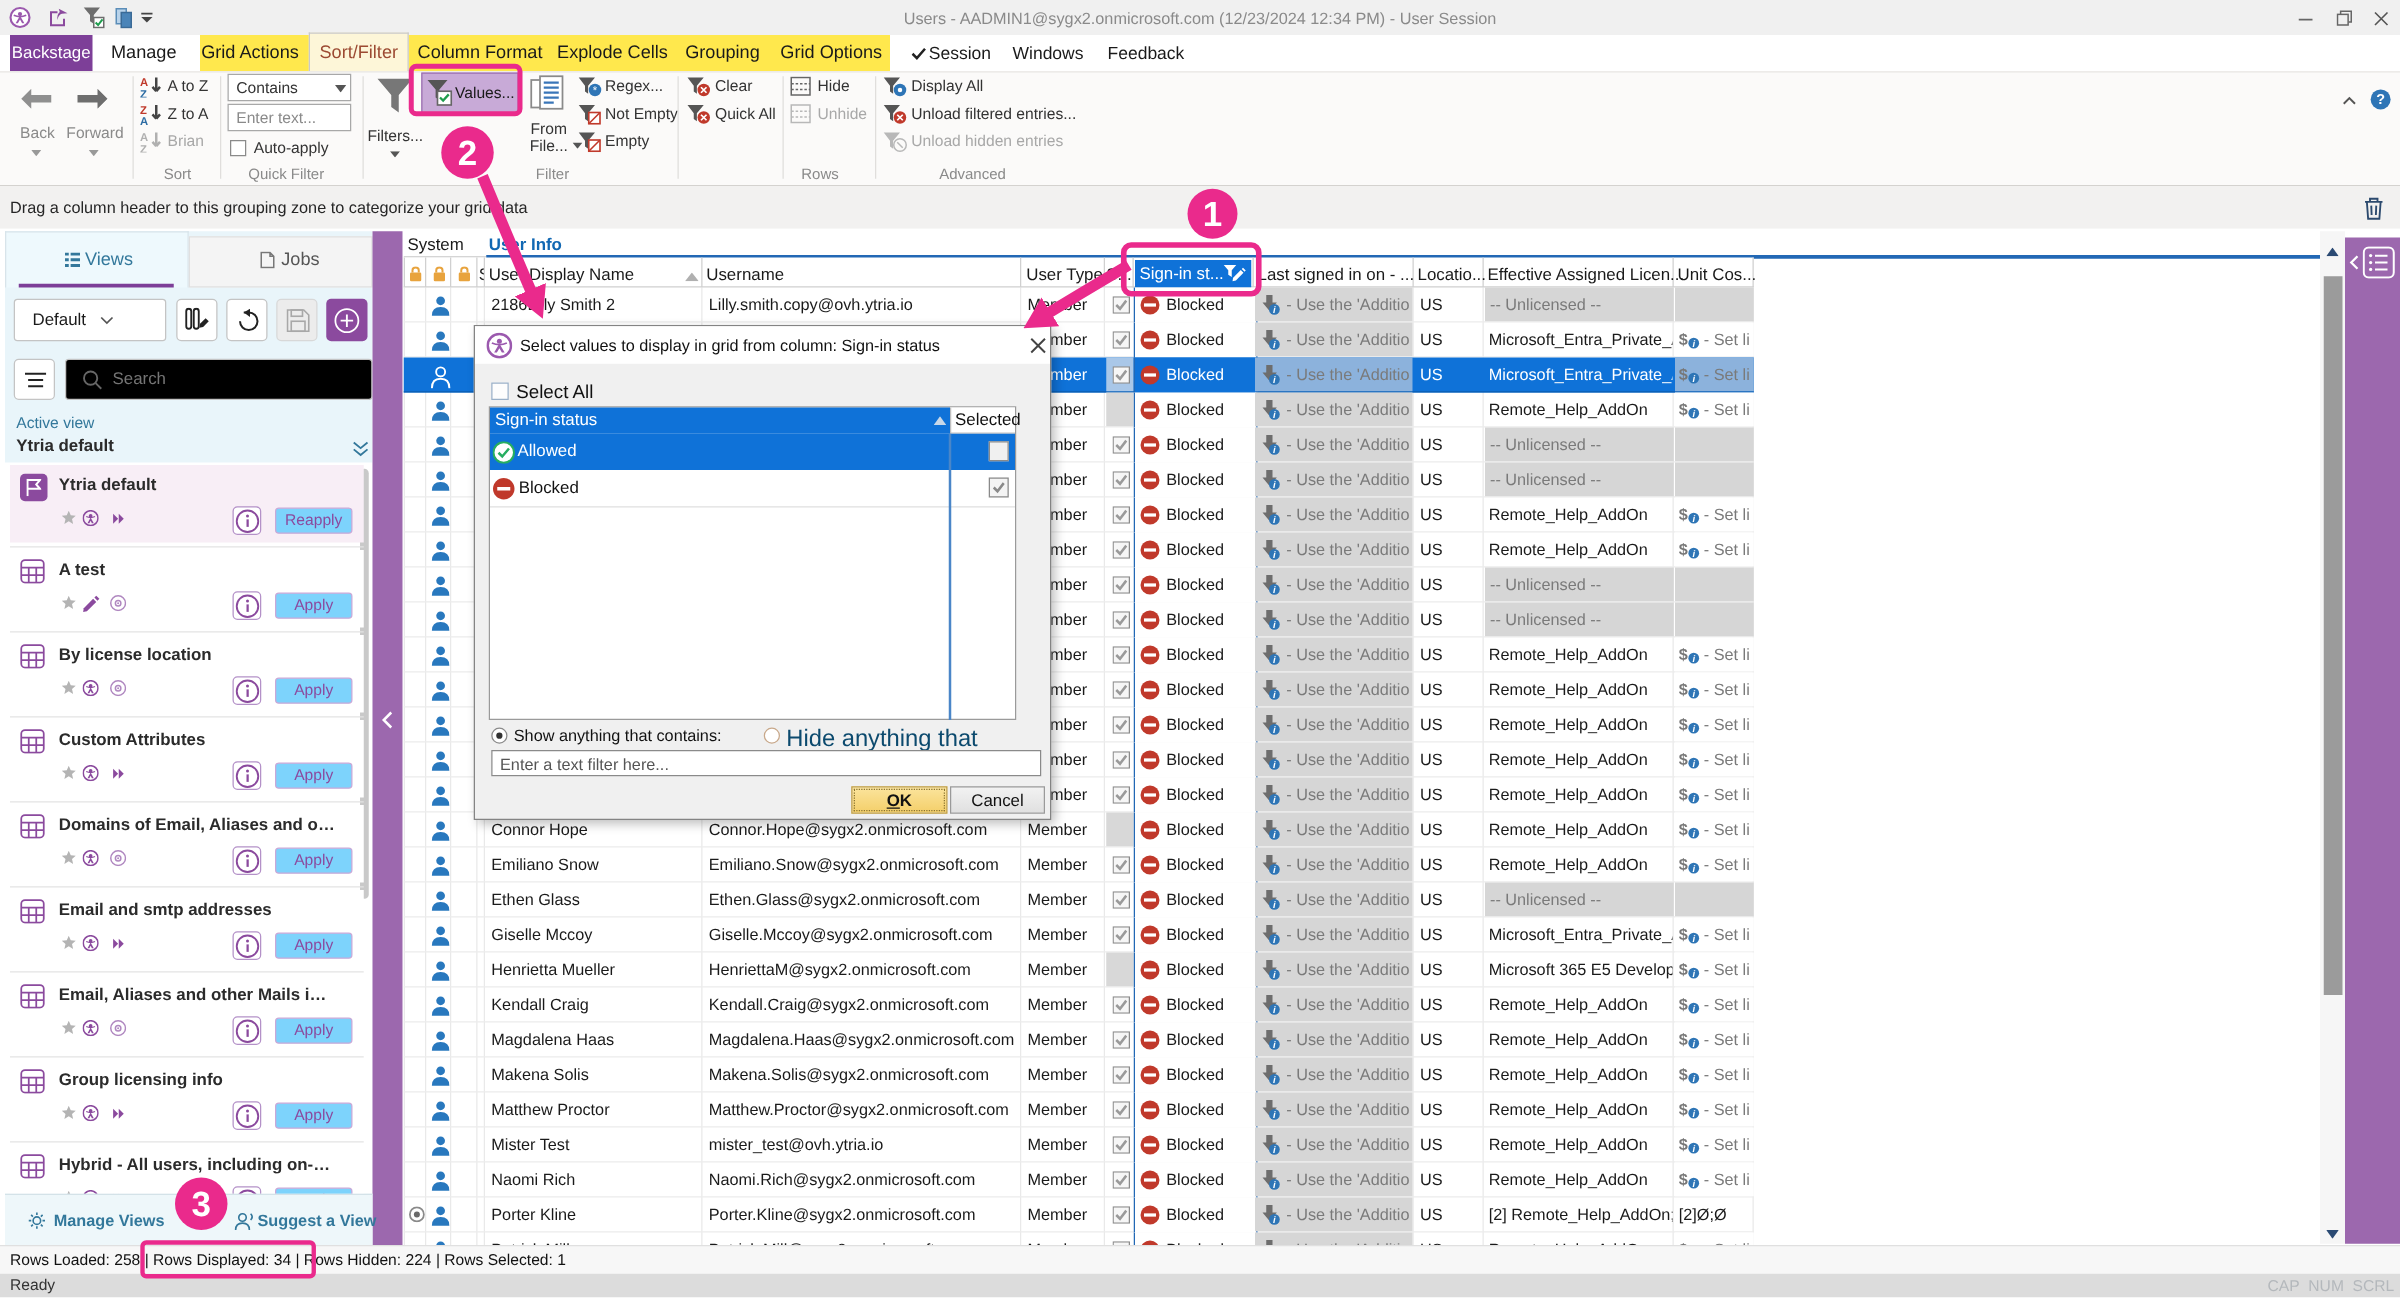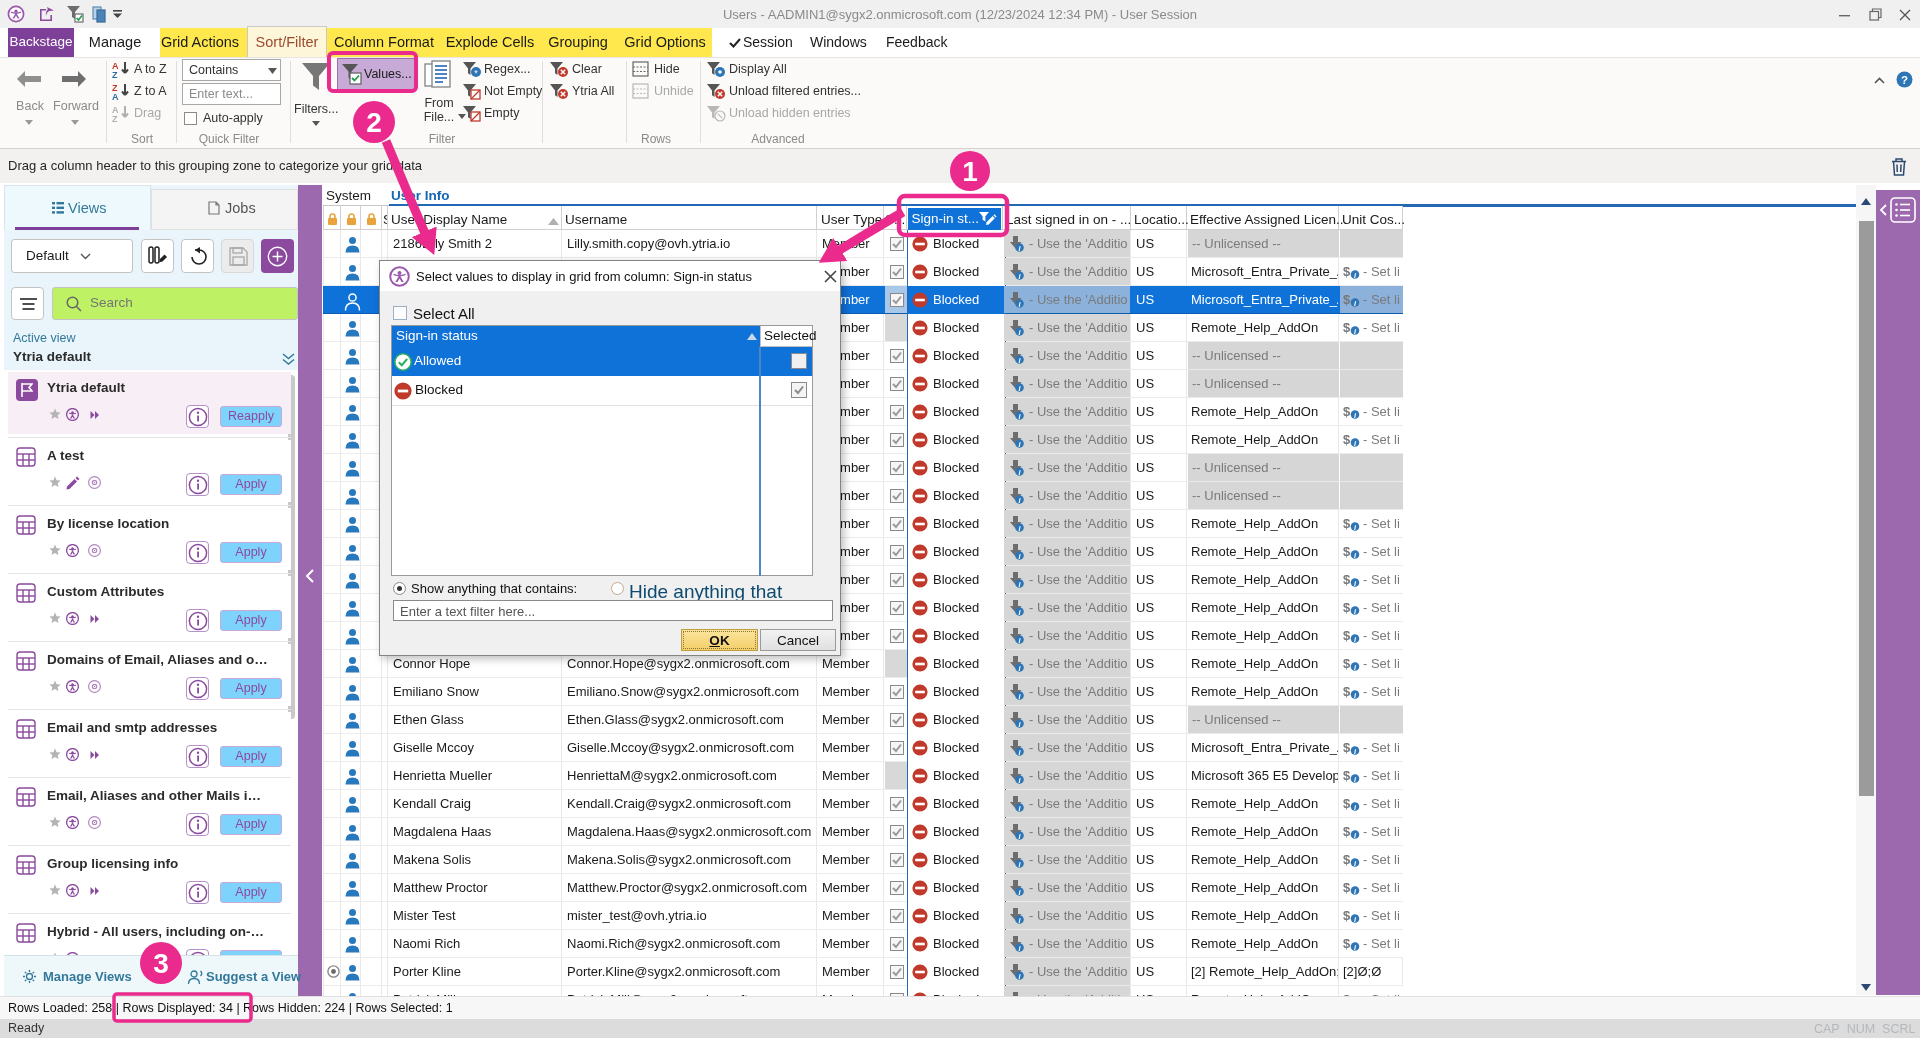--- a/index.html
+++ b/index.html
@@ -116,21 +116,21 @@
       <text x="0" y="8" font-size="9" font-weight="bold" fill="#c0392b">Z</text>
       <text x="0" y="17" font-size="9" font-weight="bold" fill="#2e6da4">A</text>
       <path d="M13 1 L13 12 M13 12 L10 8.5 M13 12 L16 8.5" stroke="#444" stroke-width="2" fill="none"></path>
     </svg>
   <div class="abs" style="left:134px;top:26px;">Z to A</div>
   <svg class="abs" style="left:112px;top:47px;" width="19" height="17" viewBox="0 0 19 17">
       <text x="0" y="8" font-size="9" font-weight="bold" fill="#b0b0b0">A</text>
       <text x="0" y="17" font-size="9" font-weight="bold" fill="#b0b0b0">Z</text>
       <path d="M13 1 L13 12 M13 12 L10 8.5 M13 12 L16 8.5" stroke="#b0b0b0" stroke-width="2" fill="none"></path>
     </svg>
-  <div class="abs" style="left:134px;top:48px;color:#a8a8a8;">Drag</div>
+  <div class="abs" style="left:134px;top:48px;color:#a8a8a8;">Brian</div>
   <div class="abs" style="left:118px;top:74px;width:48px;text-align:center;color:#8a8a8a;font-size:12px;">Sort</div>
   <div class="abs" style="left:176px;top:3px;width:1px;height:82px;background:#e0dedc;"></div>
 
   <div class="abs" style="left:182px;top:1px;width:99px;height:22px;background:#fff;border:1px solid #a8a8a8;">
     <div class="abs" style="left:6px;top:3px;">Contains</div>
     <svg class="abs" style="left:85px;top:8px;" width="9" height="6" viewBox="0 0 9 6">
         <path d="M0 0 L9 0 L4.5 6 Z" fill="#555"></path>
       </svg>
   </div>
   <div class="abs" style="left:182px;top:25px;width:99px;height:22px;background:#fff;border:1px solid #a8a8a8;">
@@ -194,21 +194,21 @@
       <path d="M1 1 L14 1 L8.5 7.5 L8.5 14 L6 12.2 L6 7.5 Z" fill="#555"></path>
       <circle cx="14" cy="11" r="5" fill="#c0392b"></circle>
       <path d="M11.8 8.8 L16.2 13.2 M16.2 8.8 L11.8 13.2" stroke="#fff" stroke-width="1.4"></path>
     </svg>
   <div class="abs" style="left:572px;top:4px;">Clear</div>
   <svg class="abs" style="left:549px;top:25px;" width="20" height="17" viewBox="0 0 20 17">
       <path d="M1 1 L14 1 L8.5 7.5 L8.5 14 L6 12.2 L6 7.5 Z" fill="#555"></path>
       <circle cx="14" cy="11" r="5" fill="#c0392b"></circle>
       <path d="M11.8 8.8 L16.2 13.2 M16.2 8.8 L11.8 13.2" stroke="#fff" stroke-width="1.4"></path>
     </svg>
-  <div class="abs" style="left:572px;top:26px;">Ytria All</div>
+  <div class="abs" style="left:572px;top:26px;">Quick All</div>
   <div class="abs" style="left:626px;top:3px;width:1px;height:82px;background:#e0dedc;"></div>
   <svg class="abs" style="left:632px;top:3px;" width="18" height="17" viewBox="0 0 18 17">
       <g fill="none" stroke="#666" stroke-width="1.2">
         <rect x="1" y="1" width="15" height="14"></rect>
         <line x1="1" y1="6" x2="16" y2="6" stroke-dasharray="2 1.5"></line>
         <line x1="1" y1="10.5" x2="16" y2="10.5" stroke-dasharray="2 1.5"></line>
       </g>
     </svg>
   <div class="abs" style="left:654px;top:4px;">Hide</div>
   <svg class="abs" style="left:632px;top:25px;" width="18" height="17" viewBox="0 0 18 17">
@@ -398,21 +398,21 @@
 
     <div class="abs" style="left:7px;top:102px;width:33px;height:33px;background:#fff;border:1px solid #c4c4c4;border-radius:4px;">
       <svg class="abs" style="left:8px;top:9px;" width="17" height="14" viewBox="0 0 17 14">
           <g stroke="#222" stroke-width="1.6">
             <line x1="0" y1="2" x2="17" y2="2"></line>
             <line x1="2.5" y1="7" x2="14.5" y2="7"></line>
             <line x1="2.5" y1="12" x2="14.5" y2="12"></line>
           </g>
         </svg>
     </div>
-    <div class="abs" style="left:48px;top:102px;width:246px;height:33px;background:#bef264;border:1px solid #c4c4c4;border-radius:3px;padding-left:26px;">
+    <div class="abs" style="left:48px;top:102px;width:246px;height:33px;background:#000000;border:1px solid #c4c4c4;border-radius:3px;padding-left:26px;">
       <svg class="abs" style="left:13px;top:8px;" width="16" height="16" viewBox="0 0 16 16">
           <circle cx="6.5" cy="6.5" r="5.3" fill="none" stroke="#666" stroke-width="1.5"></circle>
           <line x1="10.5" y1="10.5" x2="15" y2="15" stroke="#666" stroke-width="1.5"></line>
         </svg>
     <div class="abs" style="left:37px;top:7px;font-size:13.5px;color:#757575;">Search</div>
     </div>
 
     <div class="abs" style="left:9px;top:146px;font-size:12.5px;color:#33789b;">Active view</div>
     <div class="abs" style="left:9px;top:164px;font-size:13.5px;font-weight:bold;color:#2b2b2b;">Ytria default</div>
     <svg class="abs" style="left:277px;top:168px;" width="15" height="13" viewBox="0 0 15 13">

